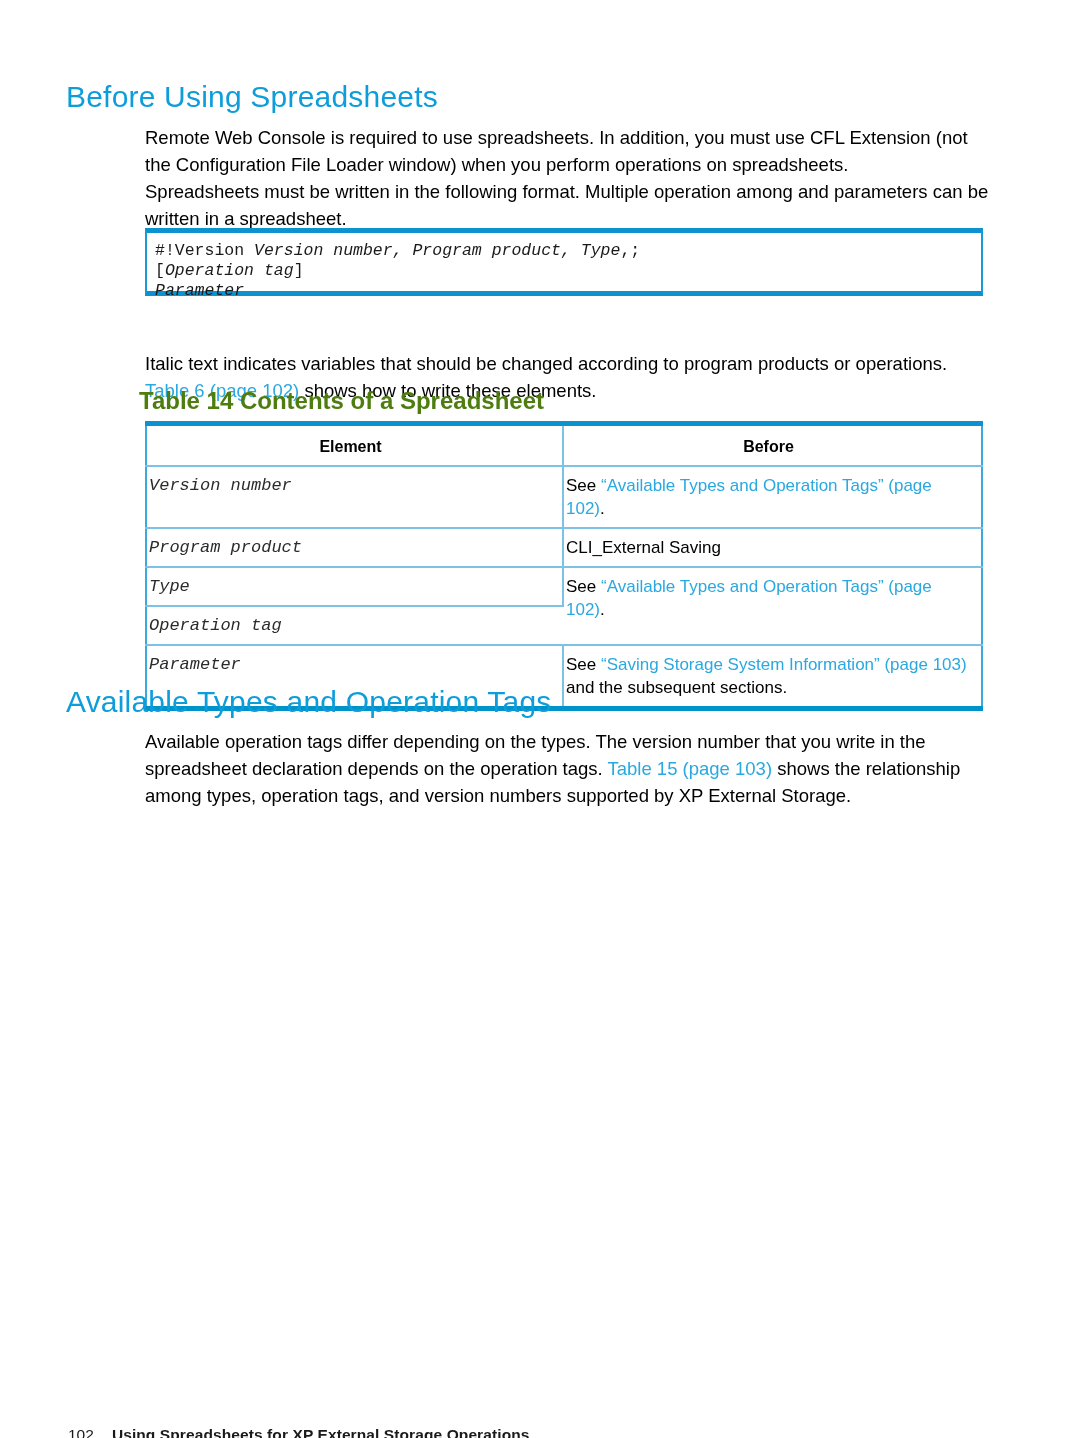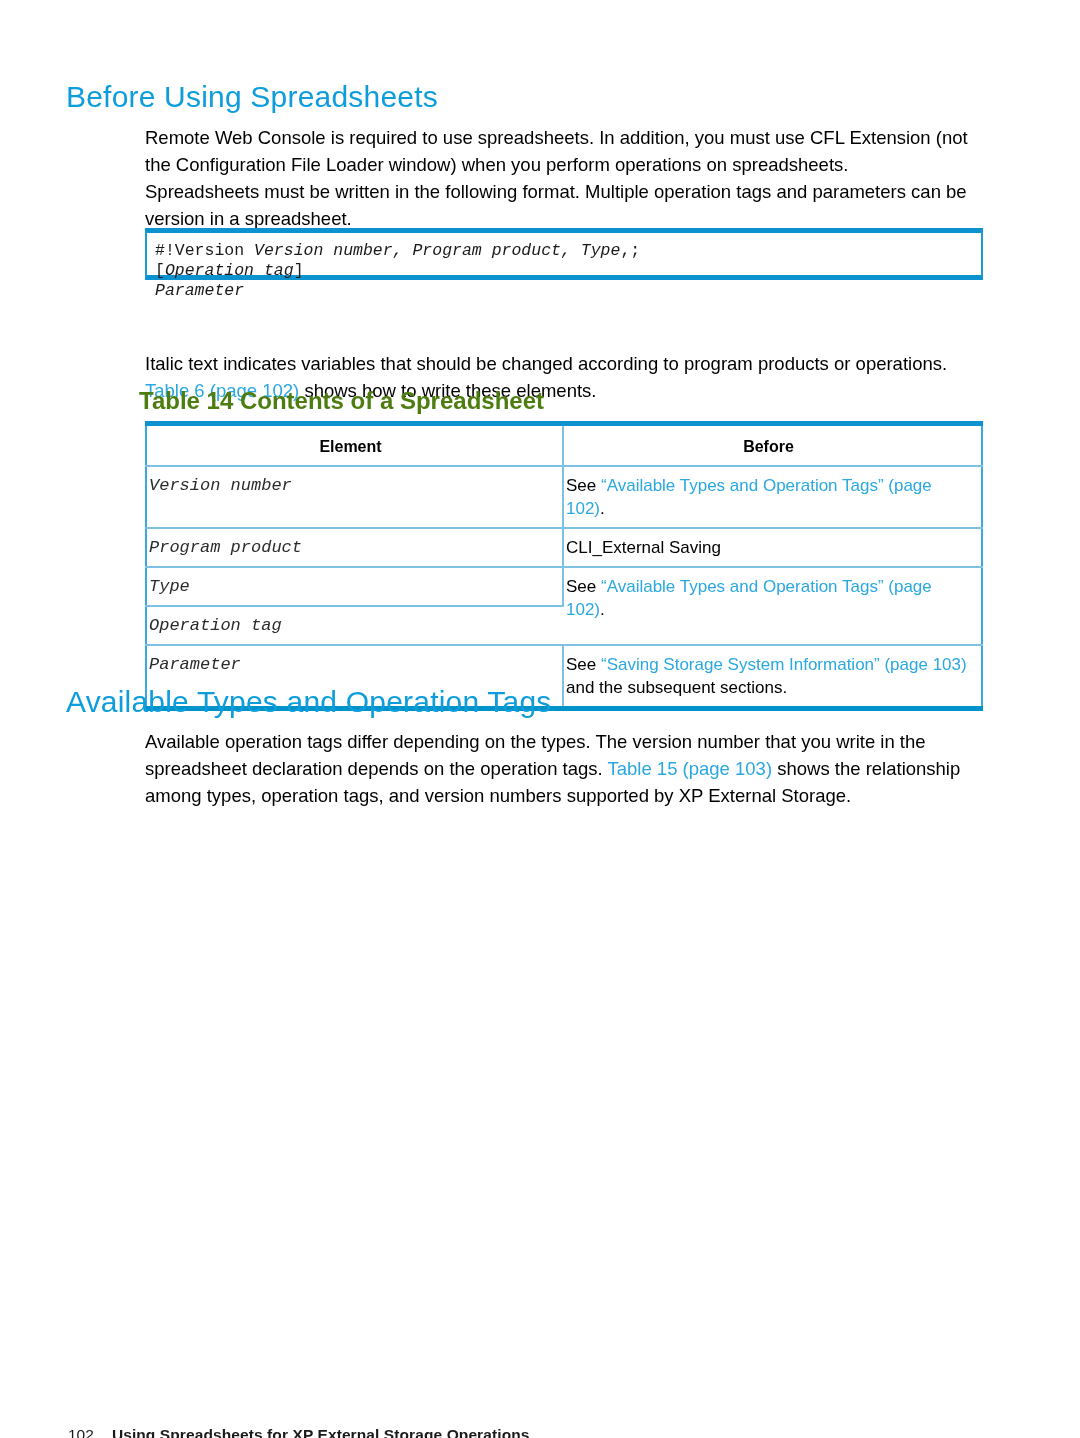--- a/index.html
+++ b/index.html
@@ -54,21 +54,21 @@
   .link {
     color: #2aa8e0;
   }
 
   
   .codeblock {
     position: absolute;
     left: 145px;
     top: 228px;
     width: 838px;
-    height: 52px;
+    height: 68px;
     border-top: 5px solid #0c93cf;
     border-bottom: 5px solid #0c93cf;
     border-left: 2px solid #1b9bd6;
     border-right: 2px solid #1b9bd6;
     background: #ffffff;
     box-sizing: border-box;
   }
   .codeblock pre {
     margin: 0;
     padding: 8px 0 0 8px;
@@ -157,21 +157,21 @@
 </style>
 </head>
 <body>
 
 <div class="page">
 
   <h1 class="h1" id="heading-before-using">Before Using Spreadsheets</h1>
 
   <p class="body-block" id="para-remote">Remote Web Console is required to use spreadsheets. In addition, you must use CFL Extension (not the Configuration File Loader window) when you perform operations on spreadsheets.</p>
 
-  <p class="body-block" id="para-format">Spreadsheets must be written in the following format. Multiple operation tags and parameters can be version in a spreadsheet.</p>
+  <p class="body-block" id="para-format">Spreadsheets must be written in the following format. Multiple operation among and parameters can be written in a spreadsheet.</p>
 
   <div class="codeblock">
     <pre><span>#!Version </span><span class="it">Version number, Program product, Type</span><span>,;</span>
 <span>[</span><span class="it">Operation tag</span><span>]</span>
 <span class="it">Parameter</span></pre>
   </div>
 
   <p class="body-block" id="para-italic"><span>Italic text indicates variables that should be changed according to program products or operations. </span><a class="link" href="#" style="text-decoration:none">Table 6 (page 102)</a><span> shows how to write these elements.</span></p>
 
   <div class="table-caption">Table 14 Contents of a Spreadsheet</div>

